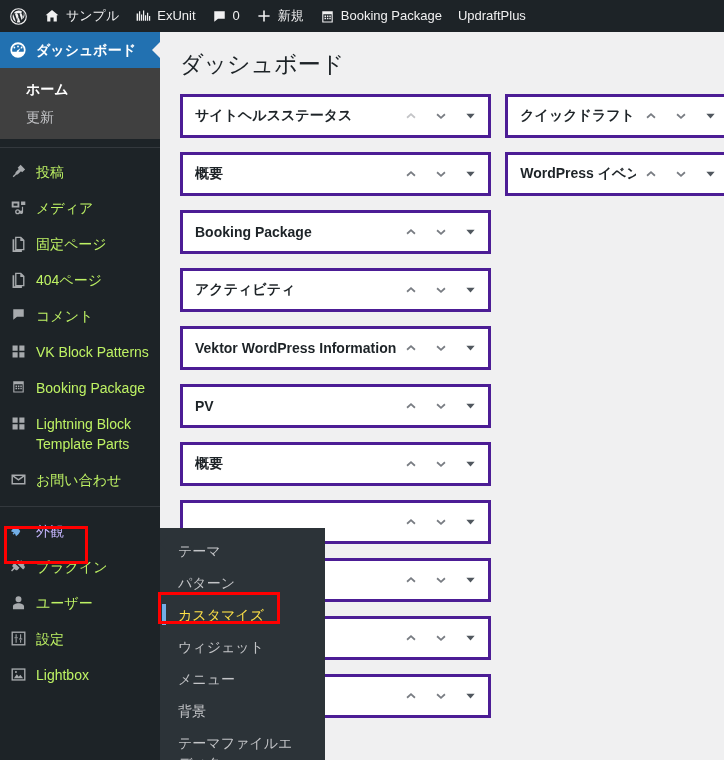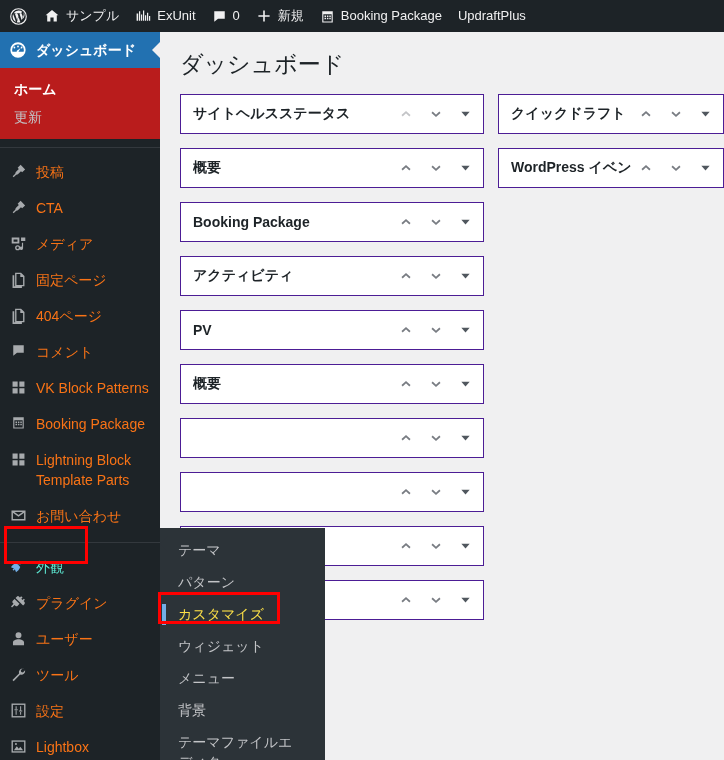--- a/index.html
+++ b/index.html
@@ -40,21 +40,21 @@
     position: absolute; top: 32px; left: 0;
     width: 160px; height: 728px;
     background: #1d2327;
     z-index: 30;
   }
   .menu-item {
     position: relative;
     display: flex; align-items: flex-start;
     min-height: 34px;
     padding: 8px 0 8px 0;
-    color: #f97316;
+    color: #bef264;
     font-size: 14px;
     cursor: pointer;
     line-height: 20px;
   }
   .menu-item .mi-ico {
     width: 36px; min-width: 36px;
     display: flex; align-items: flex-start; justify-content: center;
     padding-top: 1px;
     color: #a7aaad;
   }
@@ -68,26 +68,26 @@
   }
   .menu-item.current .mi-ico { color: #fff; }
   .menu-item.current::after {
     content: "";
     position: absolute; right: 0; top: 50%;
     margin-top: -8px;
     border-width: 8px;
     border-style: solid;
     border-color: transparent #f0f0f1 transparent transparent;
   }
-  .menu-item.open-parent { color: #5eead4; text-align: right; }
+  .menu-item.open-parent { color: #c4b5fd; text-align: right; }
   .menu-item.open-parent .mi-ico { color: #72aee6; }
 
   .submenu-inline {
-    background: #b91c1c;
-    padding: 7px 0 8px;
+    background: #404040;
+    padding: 7px 12px 8px;
   }
   .submenu-inline .sub-item {
     padding: 5px 0 5px 14px;
     font-size: 14px;
     color: #c3c4c7;
     cursor: pointer;
     line-height: 18px;
   }
   .submenu-inline .sub-item.current {
     color: #fff; font-weight: 600;
@@ -113,21 +113,20 @@
     border-width: 8px;
     border-style: solid;
     border-color: transparent #2c3338 transparent transparent;
   }
   .fly-item {
     position: relative;
     padding: 6px 28px 6px 18px;
     color: #c3c4c7;
     cursor: pointer;
     line-height: 20px;
-    font-family: Liberation Serif, serif;
   }
   .fly-item.current {
     color: #fde047;
   }
   .fly-item.current::before {
     content: "";
     position: absolute;
     left: 2px; top: 5px;
     width: 4px; height: 21px;
     background: #72aee6;
@@ -159,21 +158,21 @@
     font-weight: 400;
     color: #1d2327;
     line-height: 1.3;
   }
   .cols { display: flex; padding-left: 20px; }
   .col-main { width: 408px; }
   .col-side { width: 240px; padding-left: 14px; }
 
   .postbox {
     background: #fff;
-    border: 1px solid #4c1d95;
+    border: 3px solid #4c1d95;
     margin-bottom: 14px;
   }
   .pb-head {
     display: flex; align-items: center;
     height: 38px;
     padding: 0 4px 0 12px;
   }
   .pb-title {
     flex: 1;
     font-size: 14px;
@@ -268,28 +267,20 @@
       <span class="mi-ico">
         <svg width="17" height="17" viewBox="0 0 20 20">
           <path fill="currentColor" d="M12.5 2.2 9 5.7l1.4 1.4-3.3 3.3a3 3 0 0 0-.9 2.3l-3 3 1.1 1.1 3-3a3 3 0 0 0 2.3-.9l3.3-3.3 1.4 1.4 3.5-3.5-5.3-5.3z"></path>
         </svg>
       </span>
       <span class="mi-label">投稿</span>
     </div>
     <div class="menu-item">
       <span class="mi-ico">
         <svg width="17" height="17" viewBox="0 0 20 20">
-          <path fill="currentColor" d="M12.5 2.2 9 5.7l1.4 1.4-3.3 3.3a3 3 0 0 0-.9 2.3l-3 3 1.1 1.1 3-3a3 3 0 0 0 2.3-.9l3.3-3.3 1.4 1.4 3.5-3.5-5.3-5.3z"></path>
-        </svg>
-      </span>
-      <span class="mi-label">CTA</span>
-    </div>
-    <div class="menu-item">
-      <span class="mi-ico">
-        <svg width="17" height="17" viewBox="0 0 20 20">
           <path fill="currentColor" d="M2 3h9v7H2V3zm2.2 2.2v2.6h4.6V5.2H4.2zM13 3h5v4h-5V3zm-4 9a3 3 0 1 1-3 3 3 3 0 0 1 3-3zm0 1.6A1.4 1.4 0 1 0 10.4 15 1.4 1.4 0 0 0 9 13.6zM14 9h1.4v6.6a2 2 0 1 1-1.4-1.9z"></path>
         </svg>
       </span>
       <span class="mi-label">メディア</span>
     </div>
     <div class="menu-item">
       <span class="mi-ico">
         <svg width="17" height="17" viewBox="0 0 20 20">
           <path fill="currentColor" d="M6 2h7l4 4v12H6V2zm1.6 1.6v12.8h7.8V7h-3.3V3.6H7.6zM3 5h2v13h9v2H3V5z"></path>
         </svg>
@@ -362,28 +353,20 @@
       </span>
       <span class="mi-label">プラグイン</span>
     </div>
     <div class="menu-item">
       <span class="mi-ico">
         <svg width="17" height="17" viewBox="0 0 20 20">
           <path fill="currentColor" d="M10 2.6a3.5 3.5 0 1 1-3.5 3.5A3.5 3.5 0 0 1 10 2.6zm0 8.4c3.3 0 6.5 1.6 6.5 3.5V18h-13v-3.5c0-1.9 3.2-3.5 6.5-3.5z"></path>
         </svg>
       </span>
       <span class="mi-label">ユーザー</span>
-    </div>
-    <div class="menu-item">
-      <span class="mi-ico">
-        <svg width="17" height="17" viewBox="0 0 20 20">
-          <path fill="currentColor" d="M15.8 2.9a4.6 4.6 0 0 0-5.2 5.8L2.9 16.4l1.4 1.4 7.7-7.7a4.6 4.6 0 0 0 5.8-5.2l-2.6 2.6-2-.5-.5-2 2.6-2.6z"></path>
-        </svg>
-      </span>
-      <span class="mi-label">ツール</span>
     </div>
     <div class="menu-item">
       <span class="mi-ico">
         <svg width="17" height="17" viewBox="0 0 20 20">
           <rect x="2.6" y="2.6" width="14.8" height="14.8" fill="none" stroke="currentColor" stroke-width="1.6"></rect>
           <path fill="currentColor" d="M6.6 5h1.2v3.2H6.6zM6.6 10h1.2v5H6.6zM5.3 8.4h3.8v1.3H5.3zM11.9 5h1.2v5h-1.2zM11.9 11.8h1.2V15h-1.2zM10.6 9.9h3.8v1.3h-3.8z"></path>
         </svg>
       </span>
       <span class="mi-label">設定</span>
     </div>
@@ -499,20 +482,42 @@
               <span class="pb-btn toggle">
                 <svg width="11" height="11" viewBox="0 0 12 12">
                   <path fill="currentColor" d="M1.5 4h9L6 9.2z"></path>
                 </svg>
               </span>
             </div>
           </div>
         </div>
         <div class="postbox">
           <div class="pb-head">
+            <h2 class="pb-title">Vektor WordPress Information</h2>
+            <div class="pb-ctrls">
+              <span class="pb-btn">
+                <svg width="14" height="14" viewBox="0 0 16 16">
+                  <path fill="none" stroke="currentColor" stroke-width="2" d="m3.5 10 4.5-4.2 4.5 4.2"></path>
+                </svg>
+              </span>
+              <span class="pb-btn">
+                <svg width="14" height="14" viewBox="0 0 16 16">
+                  <path fill="none" stroke="currentColor" stroke-width="2" d="m3.5 6 4.5 4.2L12.5 6"></path>
+                </svg>
+              </span>
+              <span class="pb-btn toggle">
+                <svg width="11" height="11" viewBox="0 0 12 12">
+                  <path fill="currentColor" d="M1.5 4h9L6 9.2z"></path>
+                </svg>
+              </span>
+            </div>
+          </div>
+        </div>
+        <div class="postbox">
+          <div class="pb-head">
             <h2 class="pb-title">PV</h2>
             <div class="pb-ctrls">
               <span class="pb-btn">
                 <svg width="14" height="14" viewBox="0 0 16 16">
                   <path fill="none" stroke="currentColor" stroke-width="2" d="m3.5 10 4.5-4.2 4.5 4.2"></path>
                 </svg>
               </span>
               <span class="pb-btn">
                 <svg width="14" height="14" viewBox="0 0 16 16">
                   <path fill="none" stroke="currentColor" stroke-width="2" d="m3.5 6 4.5 4.2L12.5 6"></path>

